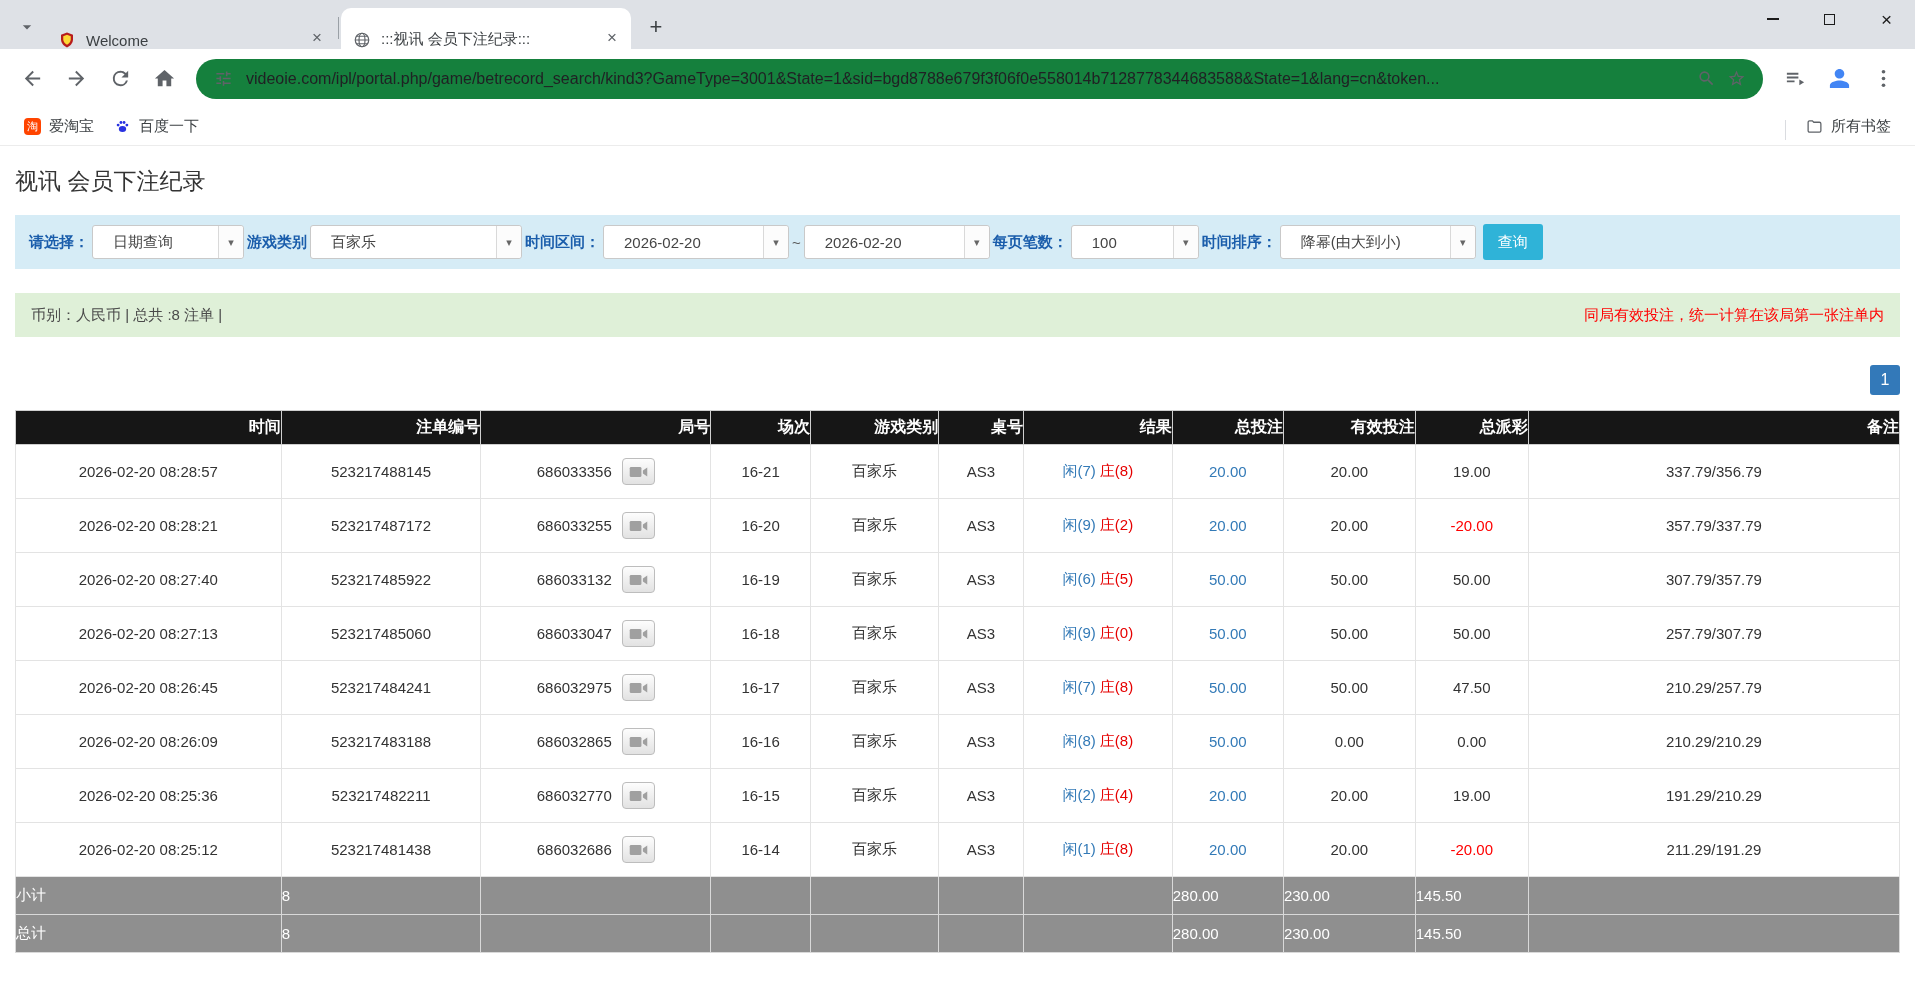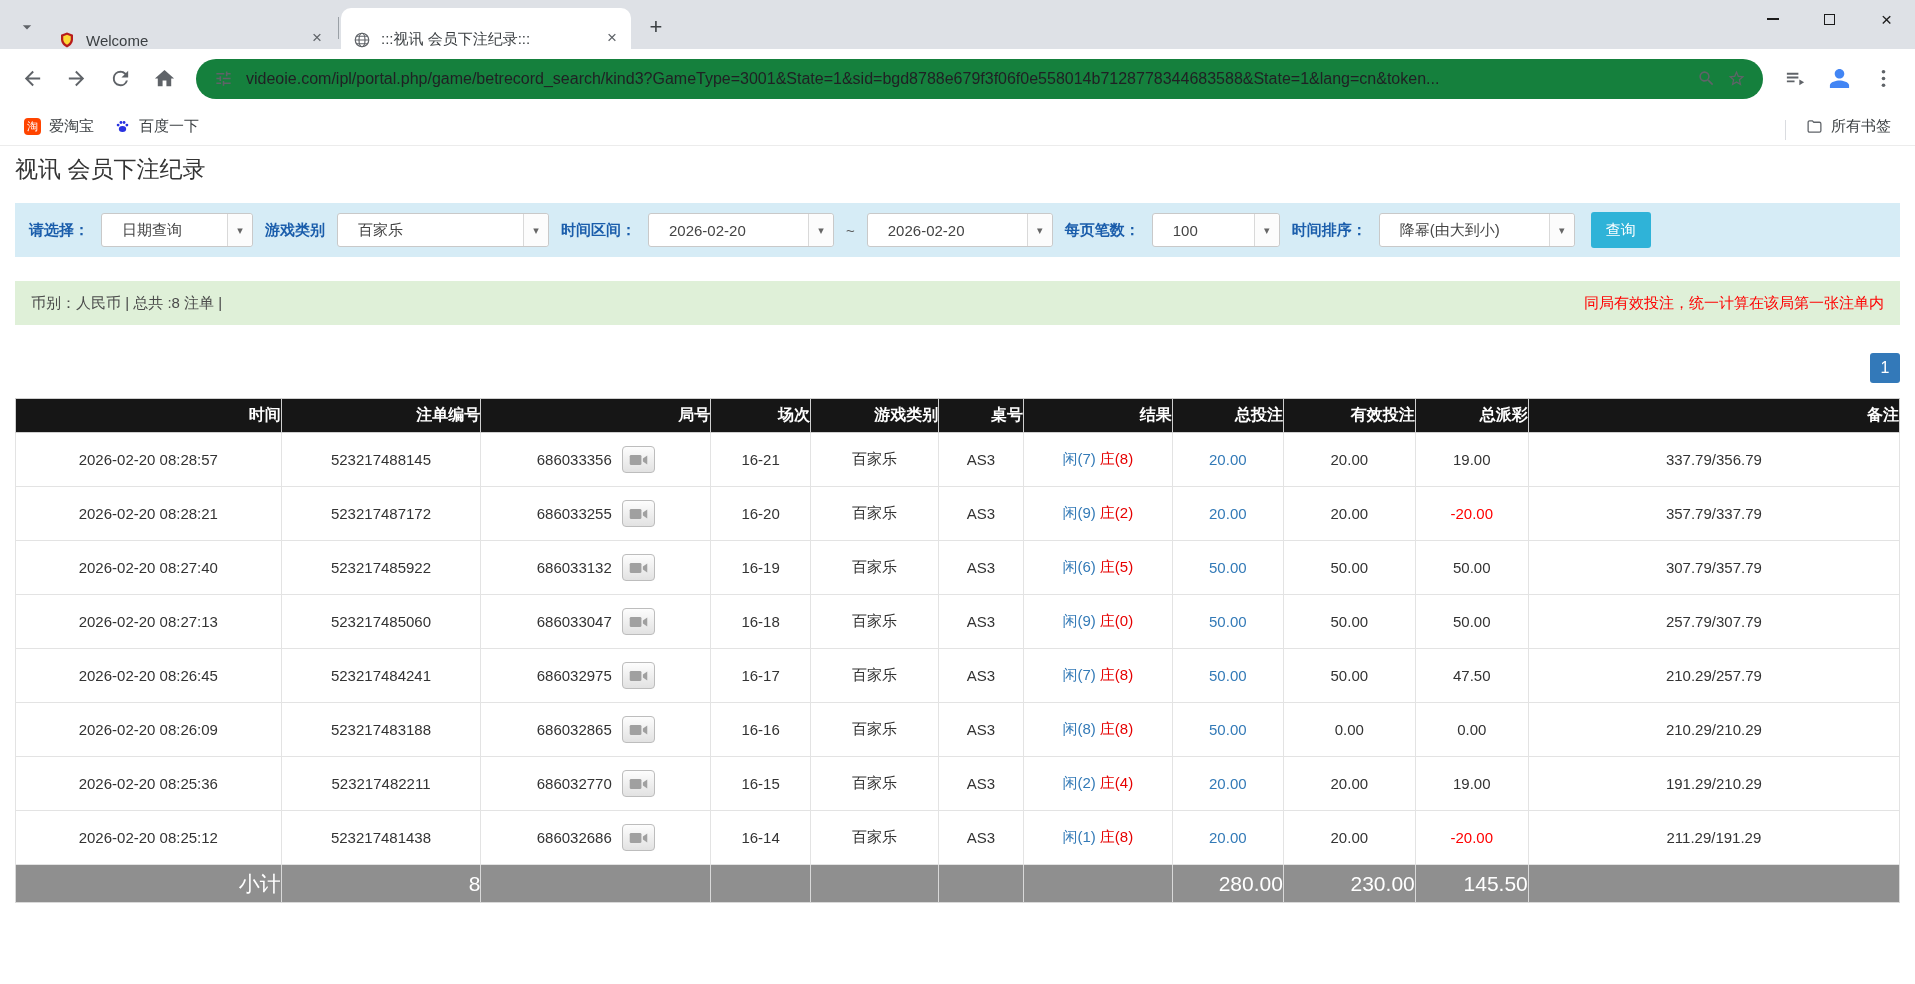--- a/index.html
+++ b/index.html
@@ -42,24 +42,24 @@
     padding:0 14px;border-bottom:1px solid #ececec;font-size:15px;color:#3c4043}
   .bookmark{display:flex;align-items:center;gap:8px;padding:4px 10px;border-radius:6px}
   .bm-icon-taobao{width:17px;height:17px;background:#ff4400;color:#fff;border-radius:4px;
     font-size:11px;display:flex;align-items:center;justify-content:center;flex:none}
   .bm-svg{width:17px;height:17px;display:inline-flex}
   .bookmarks-right{margin-left:auto;display:flex;align-items:flex-end}
   .bm-divider{width:1px;height:20px;background:#dadce0;margin-right:10px}
 
   
   .page{padding:0 15px;position:relative}
-  .page-title{margin-top:8px;font-size:23px;font-weight:500;color:#333}
+  .page-title{margin-top:20px;font-size:23px;font-weight:500;color:#333}
 
   .filter-bar{margin-top:18px;background:var(--filter-bg,#d6ecf6);height:54px;display:flex;
-    align-items:center;padding:0 14px;gap:12px}
+    align-items:center;padding:0 14px;gap:3px}
   .f-label{color:#1a5dab;font-weight:bold;font-size:15px;white-space:nowrap}
   .tilde{color:#555;font-size:15px}
   .select{height:34px;background:#fff;border:1px solid #c9c9c9;border-radius:3px;
     display:flex;align-items:center;justify-content:space-between}
   .select .val{padding:0 20px;font-size:15px;color:#444;white-space:nowrap;overflow:hidden}
   .select .arr{width:25px;align-self:stretch;border-left:1px solid #d9d9d9;display:flex;
     align-items:center;justify-content:center;color:#666;font-size:11px;background:#fcfcfc;border-radius:0 3px 3px 0}
   .sel-query{width:152px}.sel-game{width:212px}.sel-date{width:186px}
   .sel-size{width:128px}.sel-sort{width:196px}
   .btn-search{height:36px;padding:0 15px;background:var(--search-btn,#2fb3d8);color:#fff;
@@ -72,22 +72,22 @@
 
   .pagination-top{display:flex;justify-content:flex-end;margin-top:28px;margin-bottom:15px}
   .page-btn{min-width:30px;height:30px;background:var(--pagination-blue,#3379b9);color:#fff;border:none;
     display:flex;align-items:center;justify-content:center;font-size:16px;border-radius:3px;cursor:pointer}
 
   table.bet-table{width:100%;border-collapse:collapse;table-layout:fixed}
   .bet-table thead th{background:var(--header-bg,#161616);color:#fff;font-size:16px;font-weight:bold;
     height:34px;border:1px solid #cfcfcf;text-align:right}
   .bet-table tbody td{height:54px;font-size:15px;color:#333;text-align:center;
     border:1px solid #e3e3e3;background:#fff;overflow:hidden}
-  .bet-table tfoot td{height:38px;background:var(--footer-bg,#8f8f8f);color:#fff;font-size:21px;
-    text-align:right;border:1px solid #d9d9d9}
+  .bet-table tfoot td{height:38px;background:var(--footer-bg,#8f8f8f);color:#fff;font-size:15px;
+    text-align:left;border:1px solid #d9d9d9}
   .lnk{color:var(--accent-blue,#337ab7);text-decoration:none;cursor:pointer}
   .res-player{color:var(--accent-blue,#337ab7)}
   .res-banker{color:var(--banker-red,#e60000);margin-left:4px}
   .neg{color:var(--negative-red,#ff0000)}
   .round-wrap{display:inline-flex;align-items:center;gap:10px}
   .round-btn{width:33px;height:27px;border:1px solid #bdbdbd;border-radius:4px;
     background:linear-gradient(#fdfdfd,#e2e2e2);display:inline-flex;align-items:center;
     justify-content:center;cursor:pointer}
   .round-btn svg{width:19px;height:14px;fill:#a0a0a0}
 </style>
@@ -487,16 +487,29 @@
           <td></td>
           <td></td>
           <td></td>
           <td></td>
           <td></td>
           <td>280.00</td>
           <td>230.00</td>
           <td>145.50</td>
           <td></td>
         </tr>
+        <tr>
+          <td>总计</td>
+          <td>8</td>
+          <td></td>
+          <td></td>
+          <td></td>
+          <td></td>
+          <td></td>
+          <td>280.00</td>
+          <td>230.00</td>
+          <td>145.50</td>
+          <td></td>
+        </tr>
       </tfoot>
   </table>
 
 </div>
 
 </body></html>

